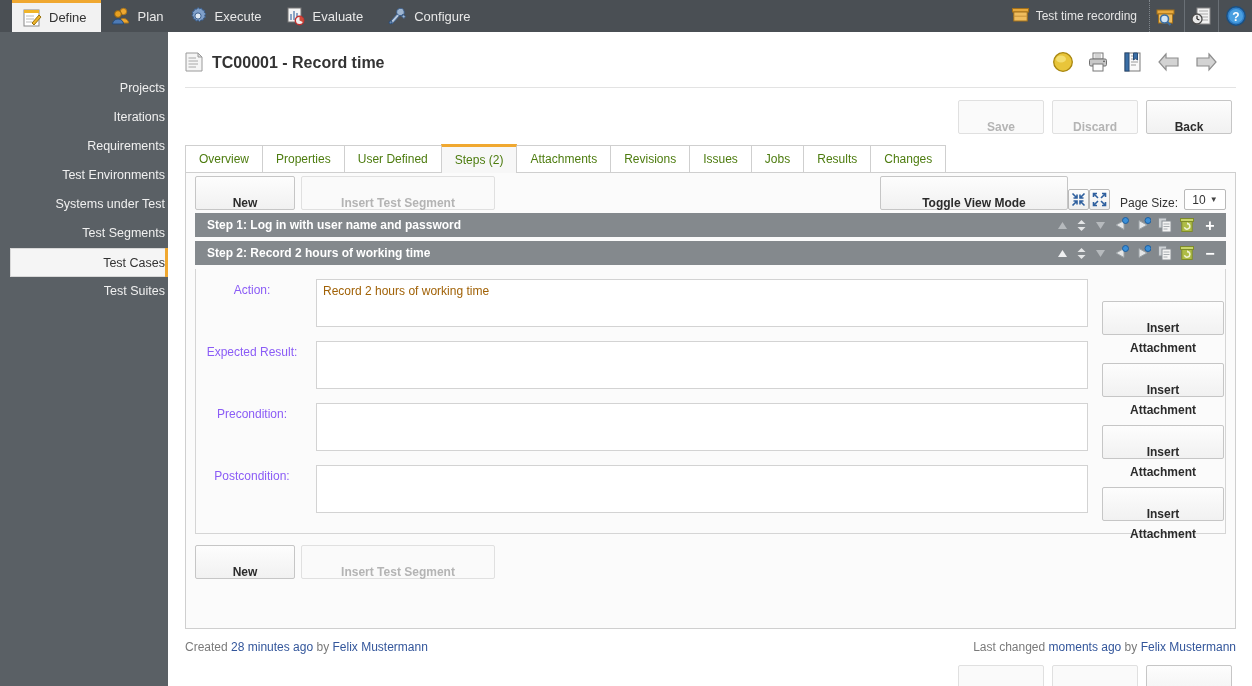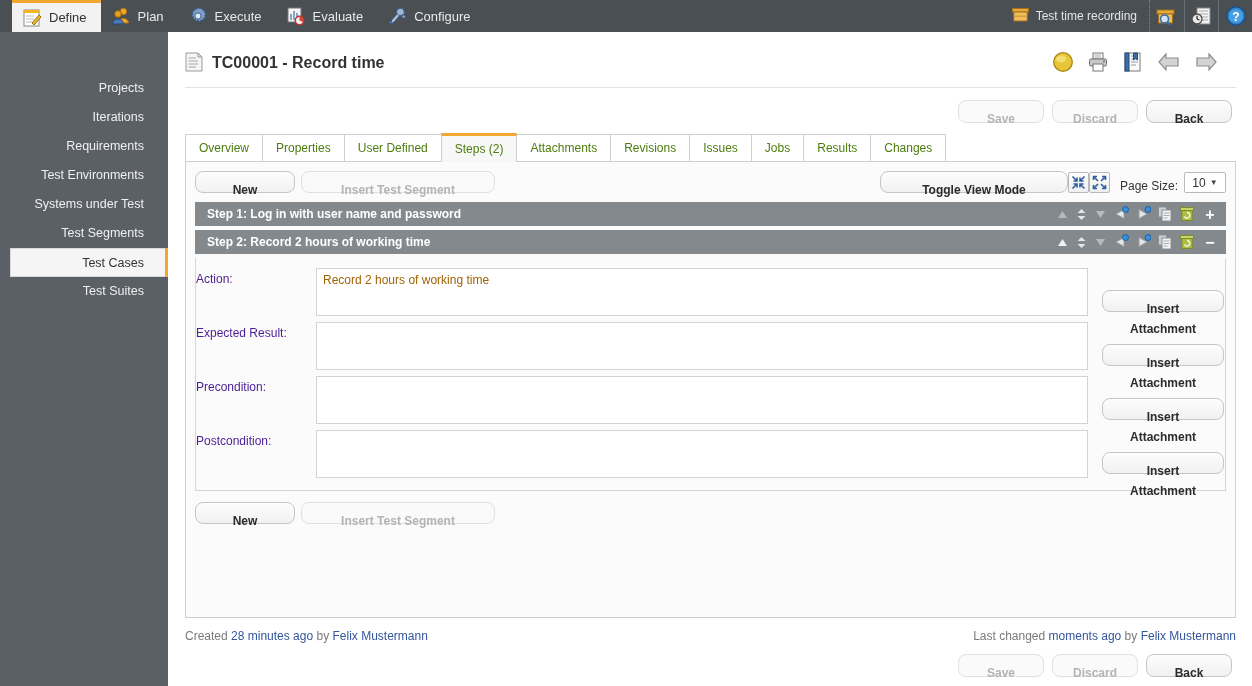--- a/index.html
+++ b/index.html
@@ -49,21 +49,21 @@
 
   
   .sidebar {
     position: absolute; left: 0; top: 32px;
     width: 168px; height: 654px;
     background: #5a6065;
     padding-top: 42px;
   }
   .side-item {
     height: 29px; line-height: 29px;
-    text-align: right; padding-right: 24px;
+    text-align: right; padding-right: 3px;
     color: #f0f0f0; font-size: 12.5px;
     cursor: pointer; position: relative;
     border-bottom: 1px solid transparent;
   }
   .side-item.active {
     background: #f5f5f5; color: #333;
     margin-left: 10px;
     border: 1px solid #d8d8d8;
     border-right: none;
   }
@@ -90,25 +90,25 @@
     margin-left: auto; display: flex; align-items: center; gap: 13px;
     padding-right: 18px;
   }
   .head-actions .hi { cursor: pointer; display: block; }
   .head-rule {
     border-bottom: 1px solid #e3e3e3; margin: 5px 16px 0 17px;
   }
 
   
   .btn {
-    border: 1px solid #c6c6c6; border-radius: 8px;
+    border: 1px solid #c6c6c6; border-radius: 2px;
     background: linear-gradient(to bottom, #fdfdfd 0%, #f1f1f1 100%);
     font-family: "Liberation Sans", sans-serif;
     font-size: 12px; font-weight: bold; color: #2b2b2b;
-    padding: 8px 12px; height: 22px; line-height: 20px;
+    padding: 16px 12px; height: 22px; line-height: 20px;
     cursor: pointer; text-align: center;
   }
   .btn.disabled {
     color: #b4b4b4; background: #fafafa;
     border-color: #e0e0e0; cursor: default;
   }
 
   .action-row {
     display: flex; justify-content: flex-end; gap: 8px;
     padding: 12px 16px 0 0; margin-right: 4px;
@@ -197,22 +197,22 @@
     border: 1px solid #d5d5d5; border-top: none;
     background: #fbfbfb;
     padding: 10px 0 12px 0;
   }
   .field-row {
     display: flex; align-items: flex-start;
     padding: 0 0 6px 0;
   }
   .field-label {
     width: 120px; flex: 0 0 120px;
-    text-align: left; padding-right: 8px;
-    font-size: 12px; color: #4c1d95; padding-top: 4px;
+    text-align: center; padding-right: 8px;
+    font-size: 12px; color: #8b5cf6; padding-top: 4px;
   }
   .ta {
     width: 772px; height: 48px;
     border: 1px solid #d3d3d3; background: #ffffff;
     font-family: "Liberation Sans", sans-serif;
     font-size: 12px; color: #a16207;
     padding: 4px 6px; resize: none; outline: none;
     overflow: hidden;
   }
   .attach-wrap {

